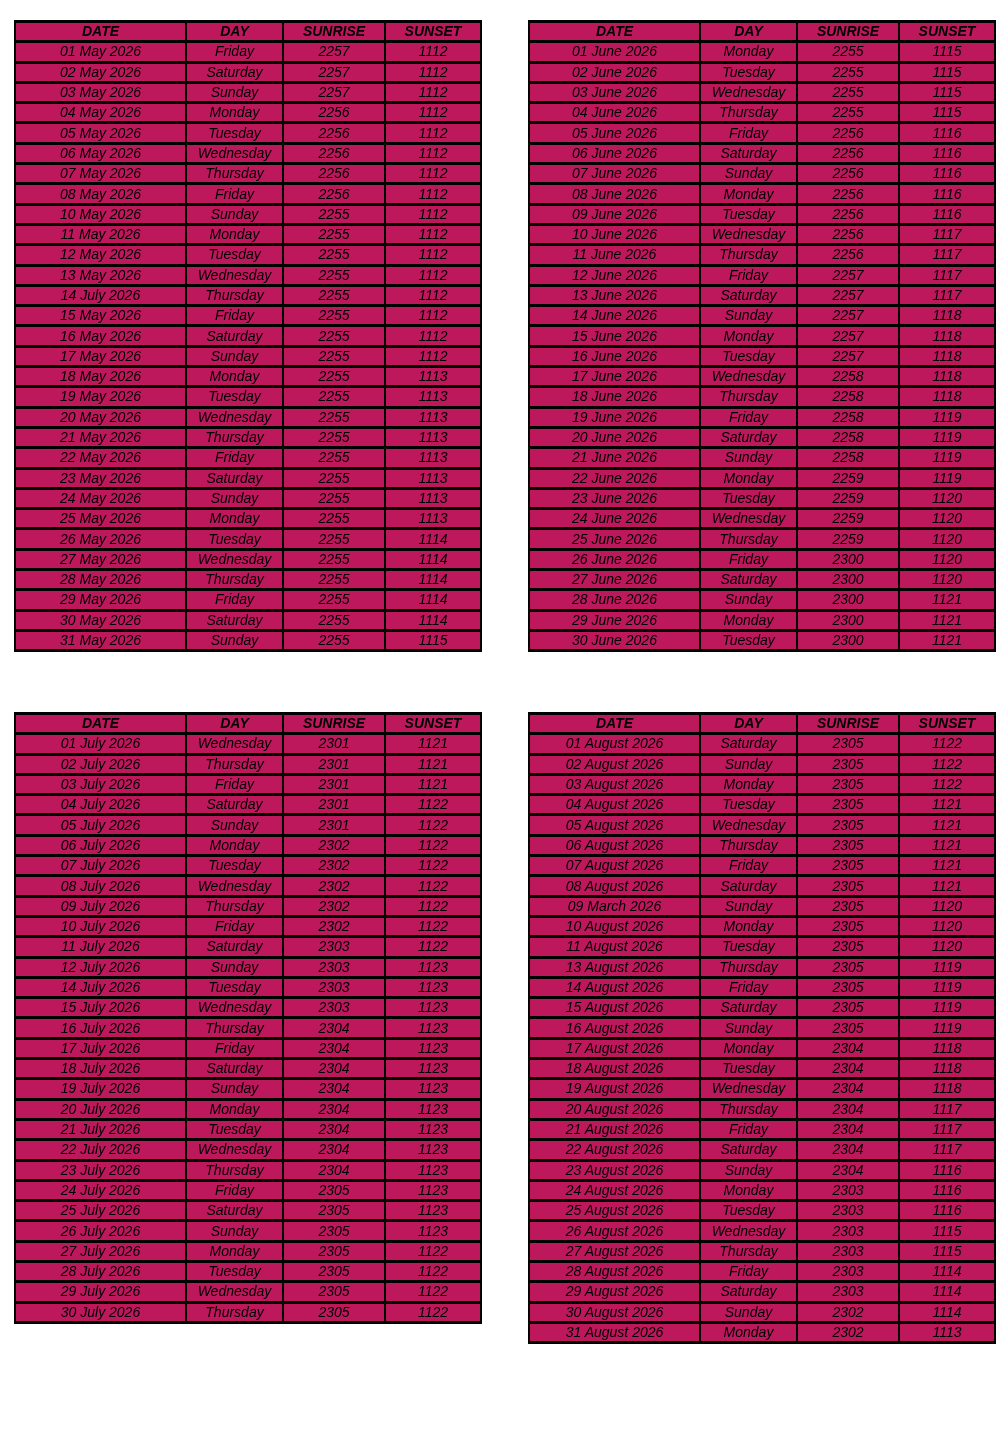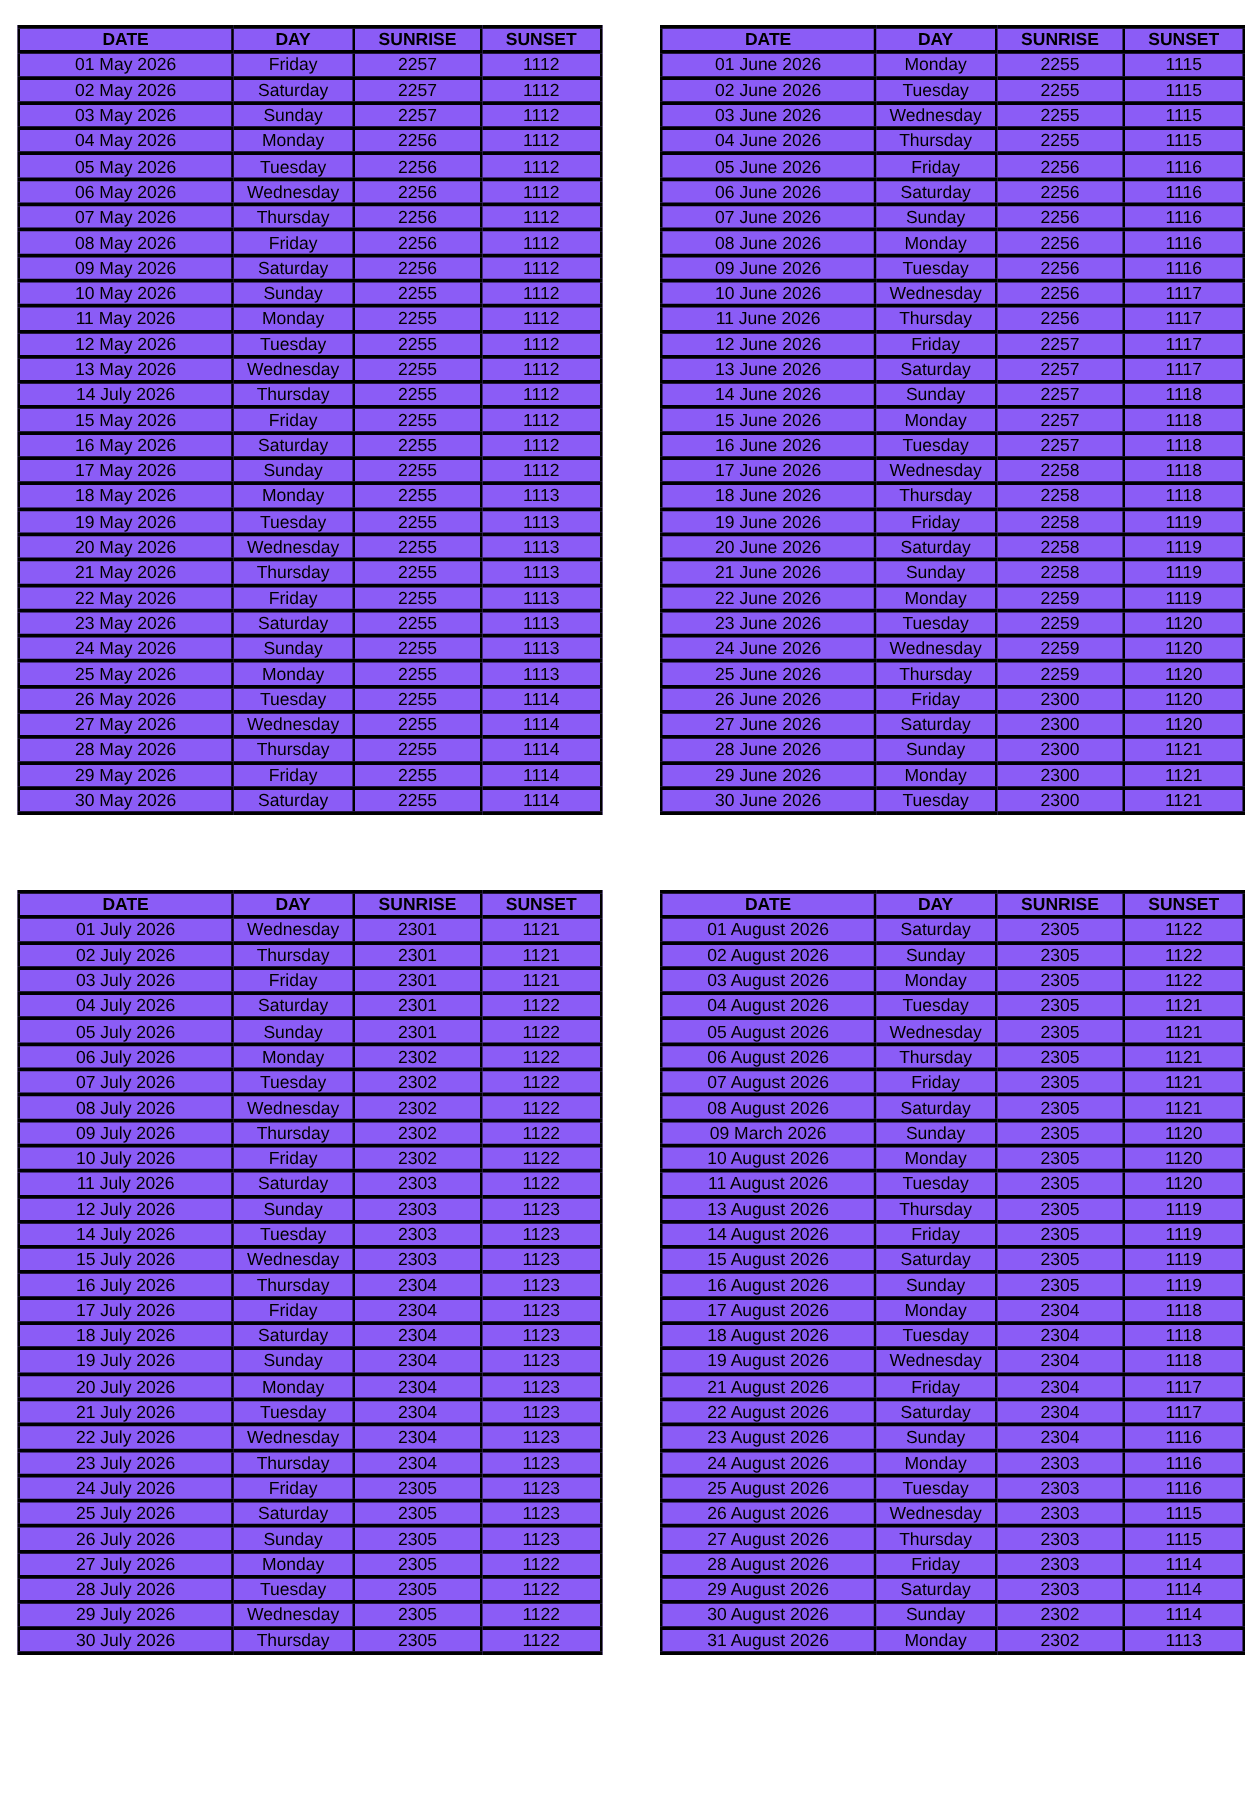--- a/index.html
+++ b/index.html
@@ -18,21 +18,22 @@
     width: 1004px;
     height: 1447px;
     background: #ffffff;
     overflow: hidden;
   }
   table.sun-table {
     position: absolute;
     border-collapse: collapse;
     table-layout: fixed;
     width: 458px;
-    background: #8b5cf6;
+    background: #be185d;
+    font-style: italic;
   }
   table.sun-table th,
   table.sun-table td {
     border-left: 2px solid #000000;
     border-right: 2px solid #000000;
     border-top: 3px solid #000000;
     border-bottom: 3px solid #000000;
     padding: 0;
     margin: 0;
     text-align: center;
@@ -116,26 +117,20 @@
           <td>2256</td>
           <td>1112</td>
         </tr>
         <tr>
           <td>08 May 2026</td>
           <td>Friday</td>
           <td>2256</td>
           <td>1112</td>
         </tr>
         <tr>
-          <td>09 May 2026</td>
-          <td>Saturday</td>
-          <td>2256</td>
-          <td>1112</td>
-        </tr>
-        <tr>
           <td>10 May 2026</td>
           <td>Sunday</td>
           <td>2255</td>
           <td>1112</td>
         </tr>
         <tr>
           <td>11 May 2026</td>
           <td>Monday</td>
           <td>2255</td>
           <td>1112</td>
@@ -246,20 +241,26 @@
           <td>29 May 2026</td>
           <td>Friday</td>
           <td>2255</td>
           <td>1114</td>
         </tr>
         <tr>
           <td>30 May 2026</td>
           <td>Saturday</td>
           <td>2255</td>
           <td>1114</td>
+        </tr>
+        <tr>
+          <td>31 May 2026</td>
+          <td>Sunday</td>
+          <td>2255</td>
+          <td>1115</td>
         </tr>
       </tbody>
     </table>
 
   <table class="sun-table" id="table-june">
       <thead>
         <tr>
           <th>DATE</th>
           <th>DAY</th>
           <th>SUNRISE</th>
@@ -749,20 +750,26 @@
           <td>2304</td>
           <td>1118</td>
         </tr>
         <tr>
           <td>19 August 2026</td>
           <td>Wednesday</td>
           <td>2304</td>
           <td>1118</td>
         </tr>
         <tr>
+          <td>20 August 2026</td>
+          <td>Thursday</td>
+          <td>2304</td>
+          <td>1117</td>
+        </tr>
+        <tr>
           <td>21 August 2026</td>
           <td>Friday</td>
           <td>2304</td>
           <td>1117</td>
         </tr>
         <tr>
           <td>22 August 2026</td>
           <td>Saturday</td>
           <td>2304</td>
           <td>1117</td>

